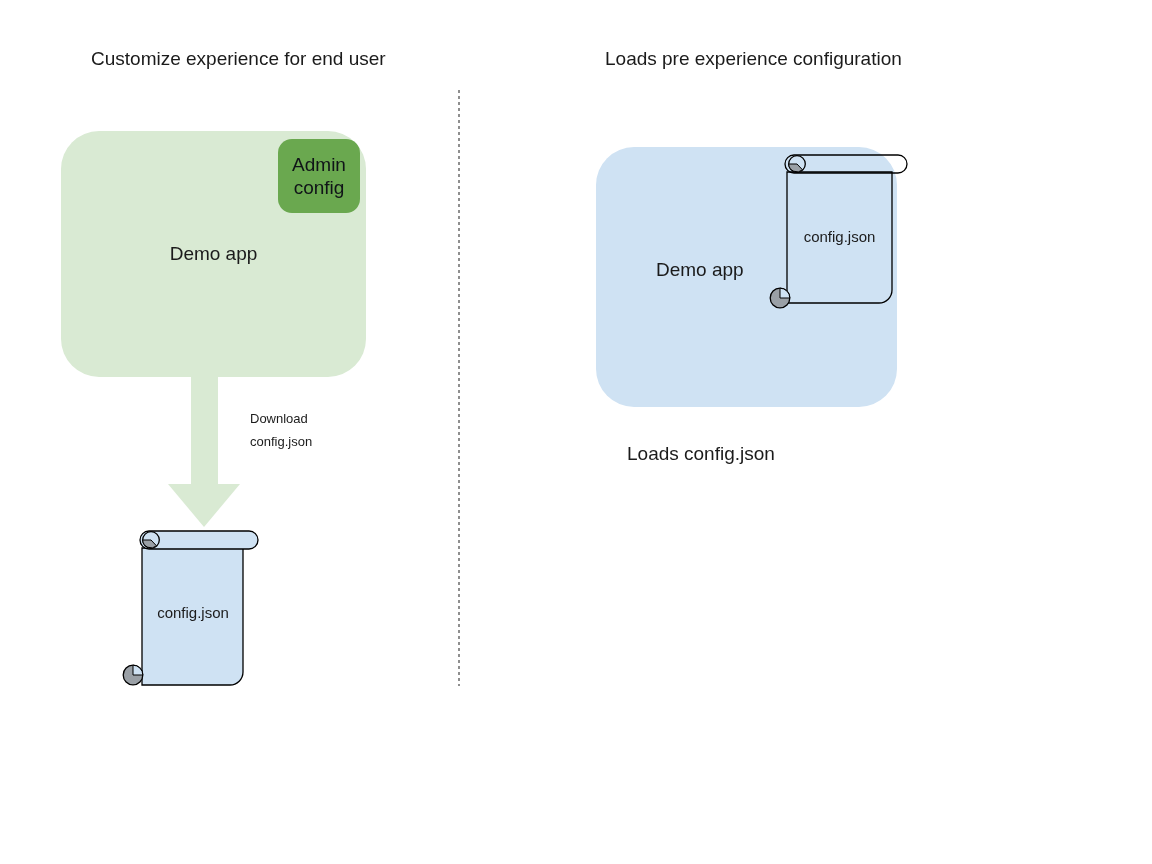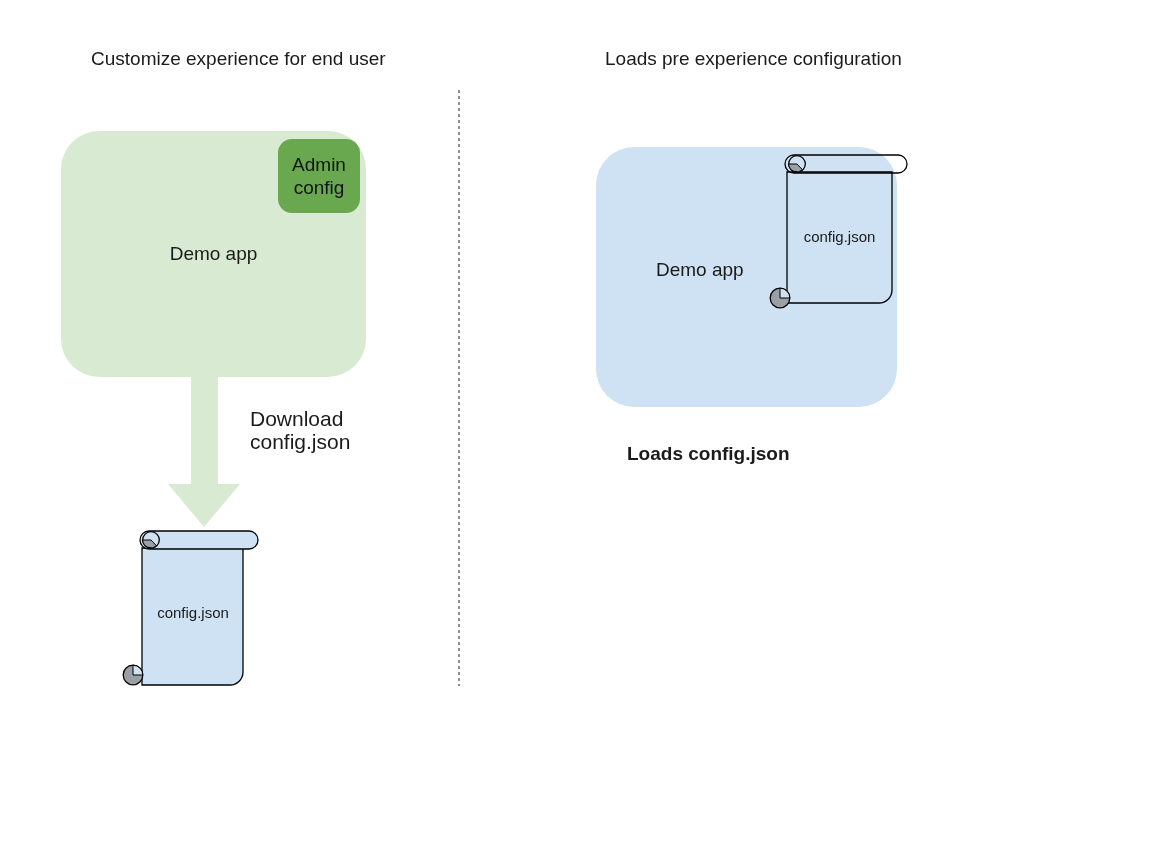--- a/index.html
+++ b/index.html
@@ -6,21 +6,21 @@
   body {
     width: 1152px; height: 864px;
     background: #ffffff;
     font-family: "Liberation Sans", sans-serif;
     color: #1b1b1b;
     position: relative;
     overflow: hidden;
   }
   .abs { position: absolute; }
   .title { font-size: 19px; white-space: nowrap; }
-  .caption { font-size: 19px; white-space: nowrap; font-weight: bold; }
+  .caption { font-size: 19px; white-space: nowrap; }
   .divider {
     left: 458px; top: 90px; width: 2px; height: 596px;
     background: repeating-linear-gradient(to bottom, #8f8f8f 0 3px, transparent 3px 6px);
   }
   .app-box {
     border-radius: 38px;
     display: flex; align-items: center; justify-content: center;
   }
   .admin-box { left: 61px; top: 131px; width: 305px; height: 246px; background: #d9ead3; }
   .demo-box  { left: 596px; top: 147px; width: 301px; height: 260px; background: #cfe2f3; text-align: center; }
@@ -28,21 +28,21 @@
   .demo-label { position: absolute; left: 60px; top: 112px; font-size: 19px; }
   .admin-panel {
     position: absolute; top: 8px; right: 6px;
     width: 82px; height: 74px;
     background: #6aa84f; border-radius: 14px;
     display: flex; flex-direction: column; align-items: center; justify-content: center;
     font-size: 19px; line-height: 23px; color: #101418; text-align: center;
   }
   .download-label {
     left: 250px; top: 408px;
-    font-size: 21px; line-height: 22.5px;
+    font-size: 13px; line-height: 22.5px;
   }
   .loads-caption { left: 627px; top: 443px; }
   .file-label { font-size: 15px; text-align: center; white-space: nowrap; }
   .file-label-left  { left: 142px; top: 604px; width: 102px; }
   .file-label-right { left: 787px; top: 228px; width: 105px; }
   svg { display: block; }
 </style>
 </head>
 <body>
 

